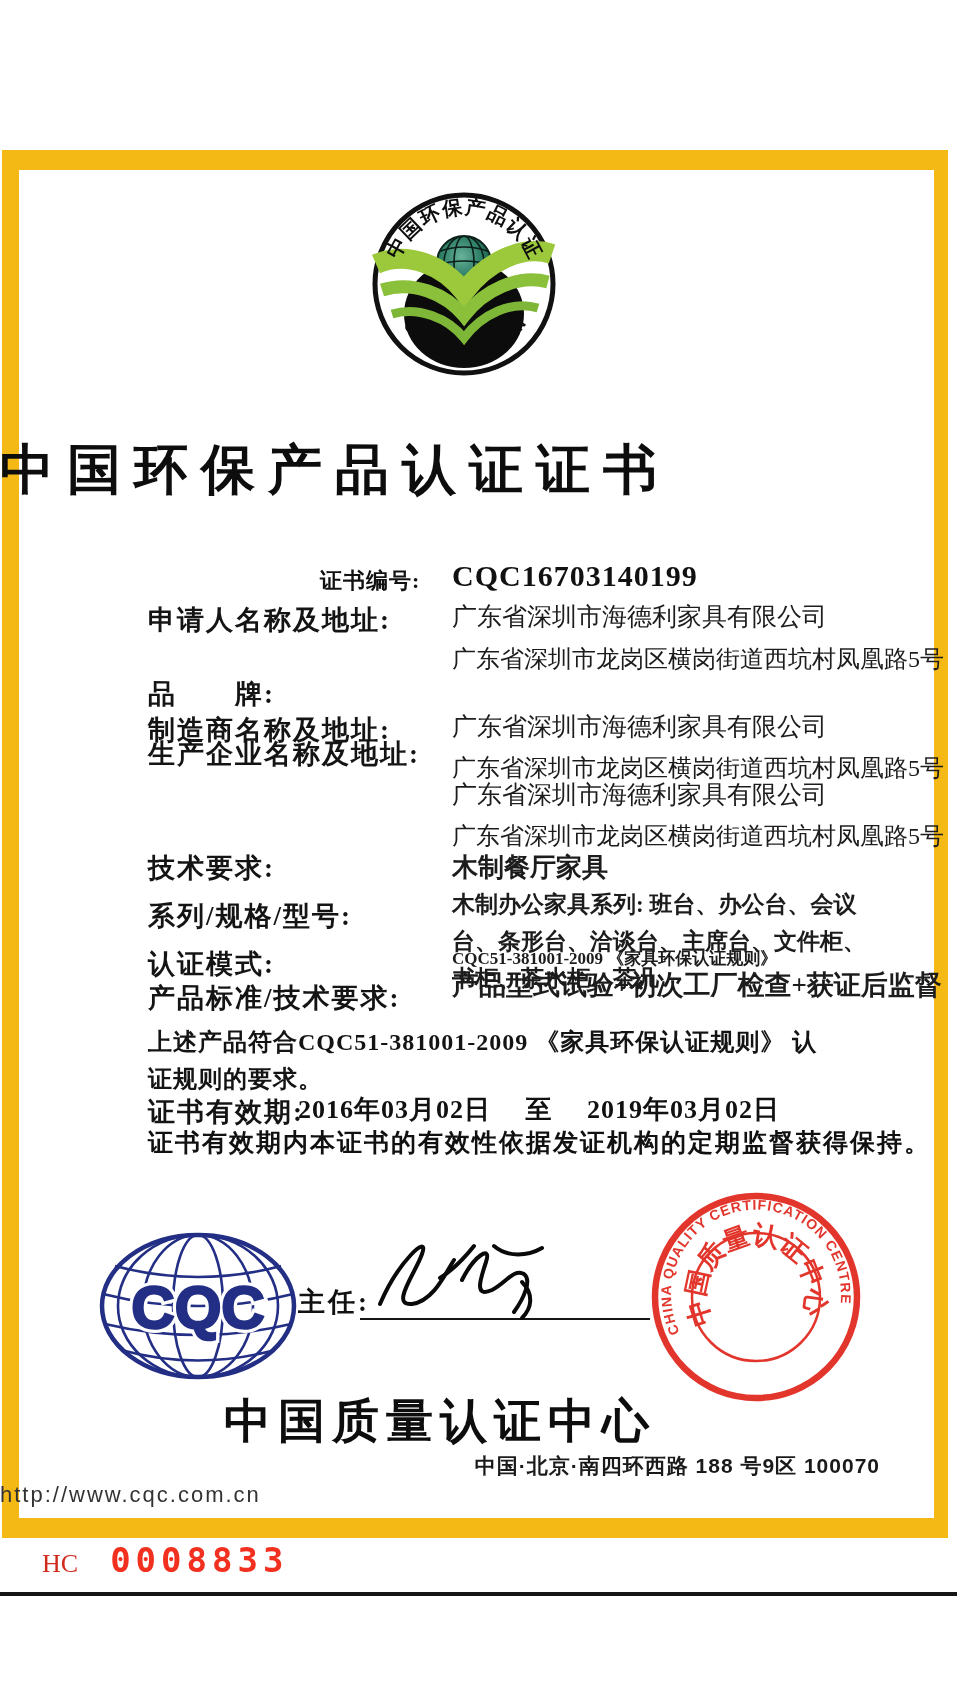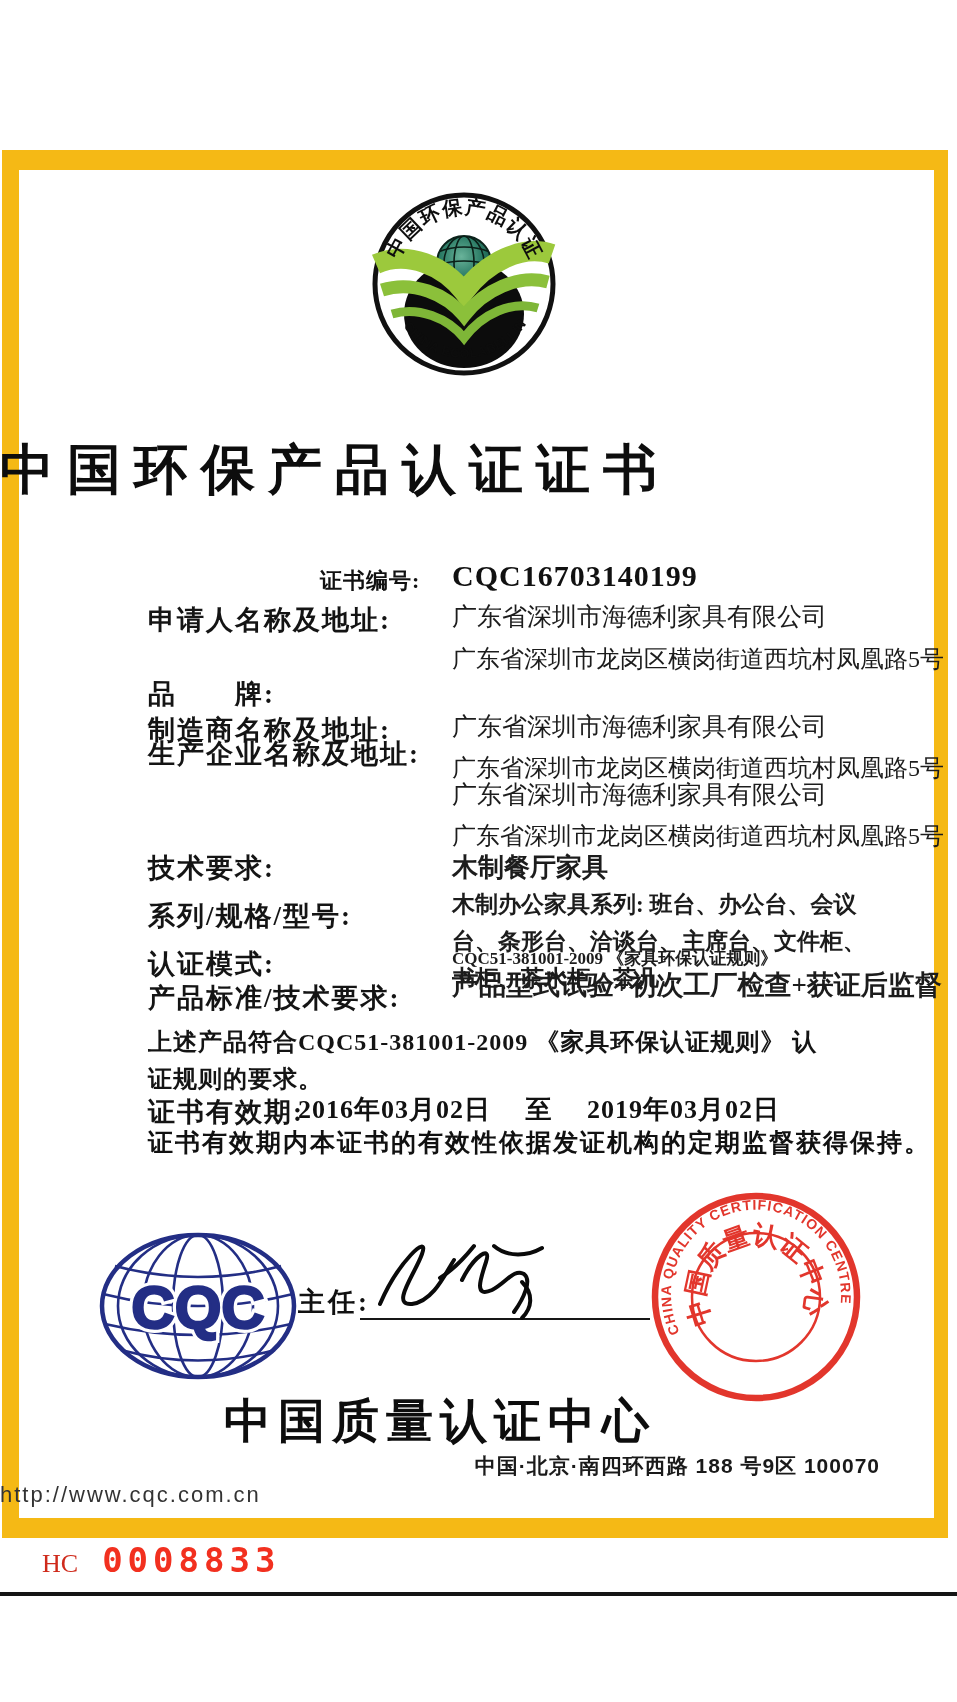--- a/index.html
+++ b/index.html
@@ -29,21 +29,21 @@
   
   #org-name{position:absolute;left:0;top:1390px;width:880px;text-align:center;
             font-family:"Liberation Sans","DejaVu Sans",sans-serif;font-weight:700;
             font-size:47px;letter-spacing:7px;color:#0d0d0d;white-space:nowrap;}
   #org-address{position:absolute;left:0;top:1452px;width:880px;text-align:right;
                font-family:"Liberation Sans","DejaVu Sans",sans-serif;font-weight:700;
                font-size:21px;letter-spacing:1px;color:#1a1a1a;white-space:nowrap;}
   #org-url{position:absolute;left:0;top:1482px;width:880px;text-align:left;
            font-family:"Liberation Sans","DejaVu Sans",sans-serif;
            font-size:22px;letter-spacing:2px;color:#333;white-space:nowrap;}
-  #serial{position:absolute;left:42px;top:1540px;display:flex;align-items:baseline;gap:24px;}
+  #serial{position:absolute;left:42px;top:1540px;display:flex;align-items:baseline;gap:32px;}
   #serial .pfx{font-family:"Liberation Serif",serif;font-size:26px;color:#cf2a1b;}
   #serial .num{font-family:"DejaVu Sans Mono","Liberation Mono",monospace;font-weight:700;
                font-size:34px;letter-spacing:5px;color:#f2301f;}
   #scanline{position:absolute;left:0;top:1592px;width:957px;height:4px;background:#151515;}
   svg{display:block;}
 </style>
 </head>
 <body>
 
 <div id="page">

